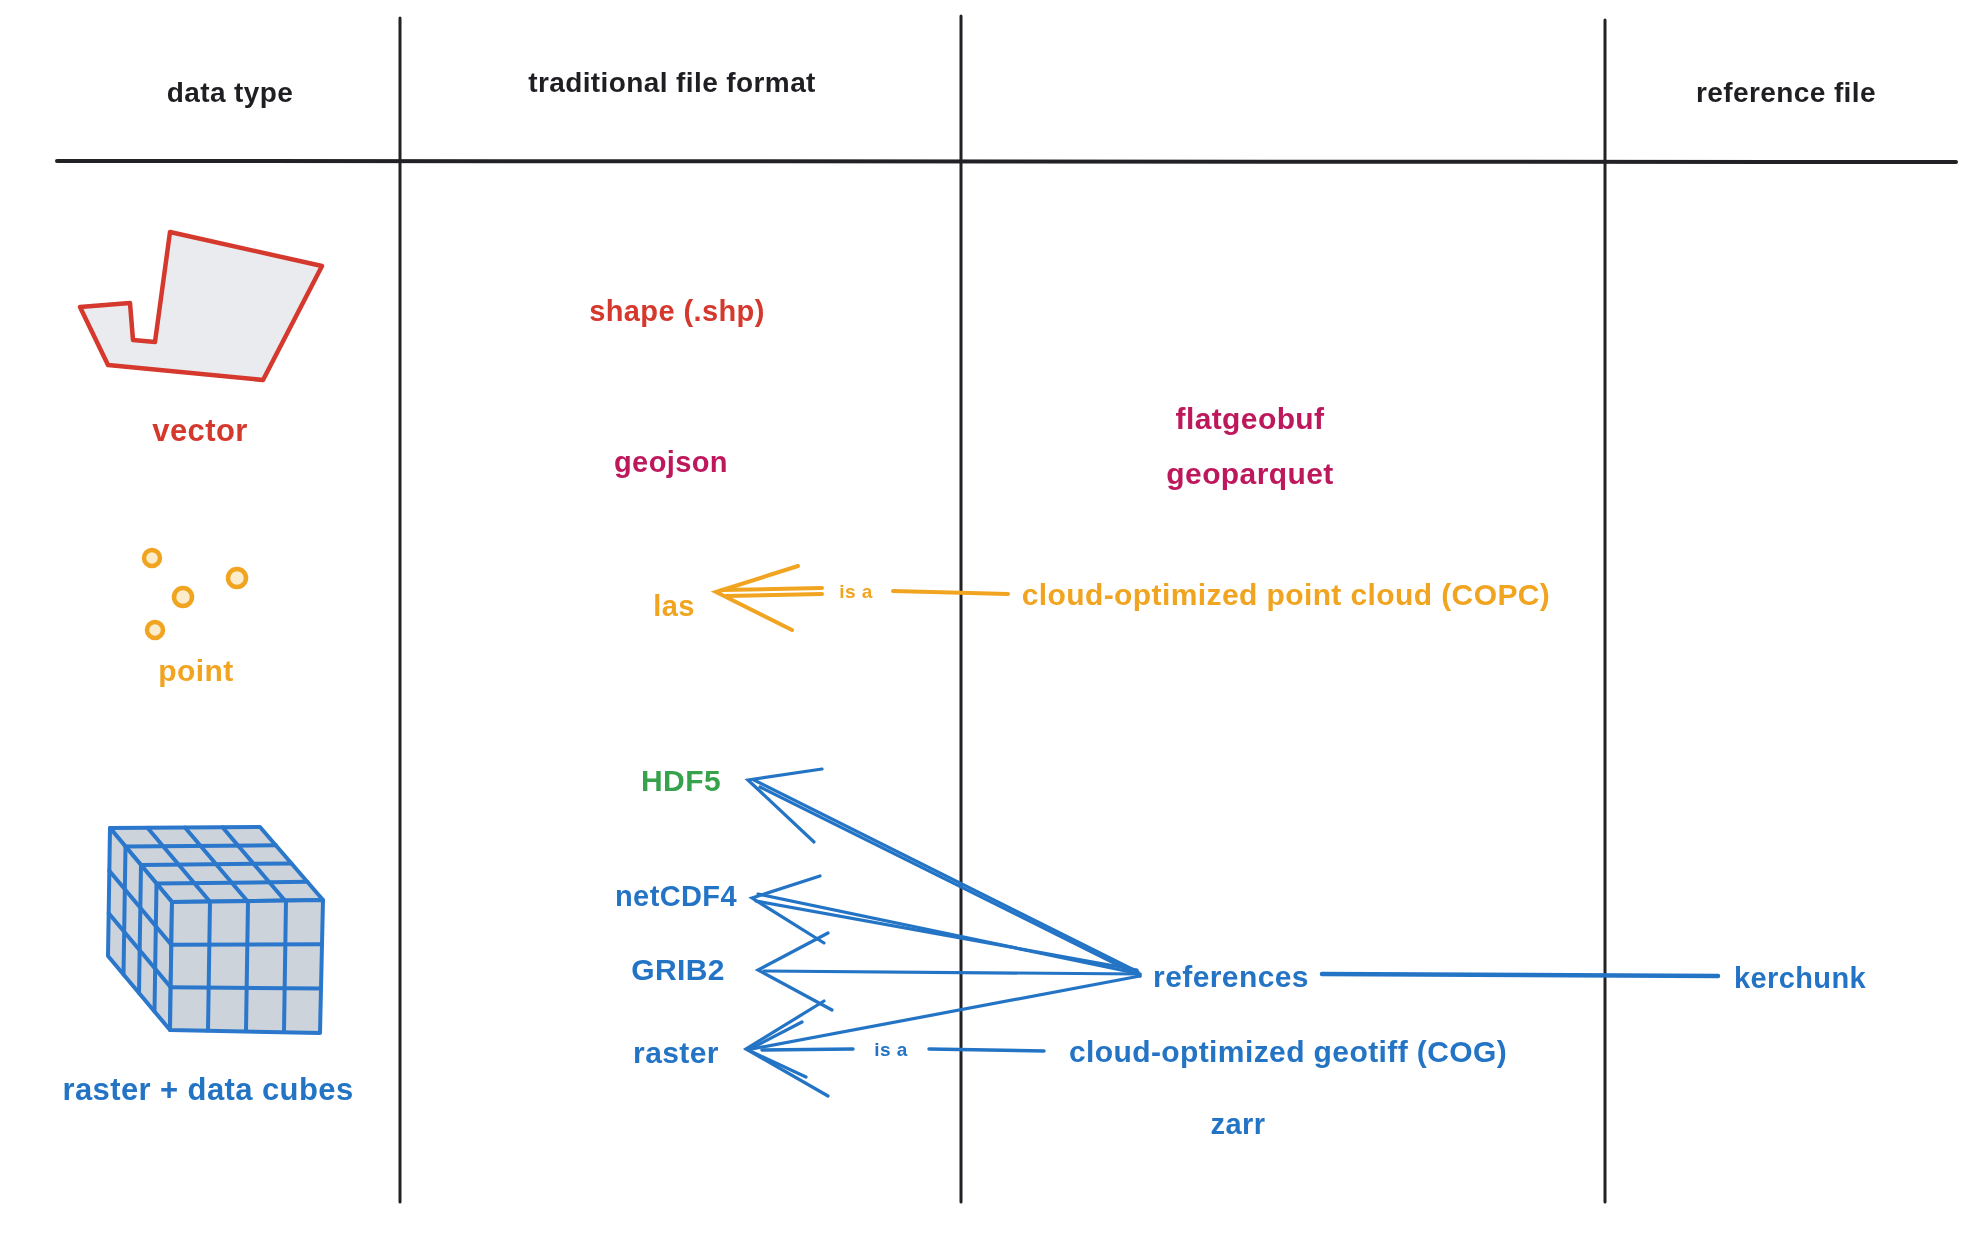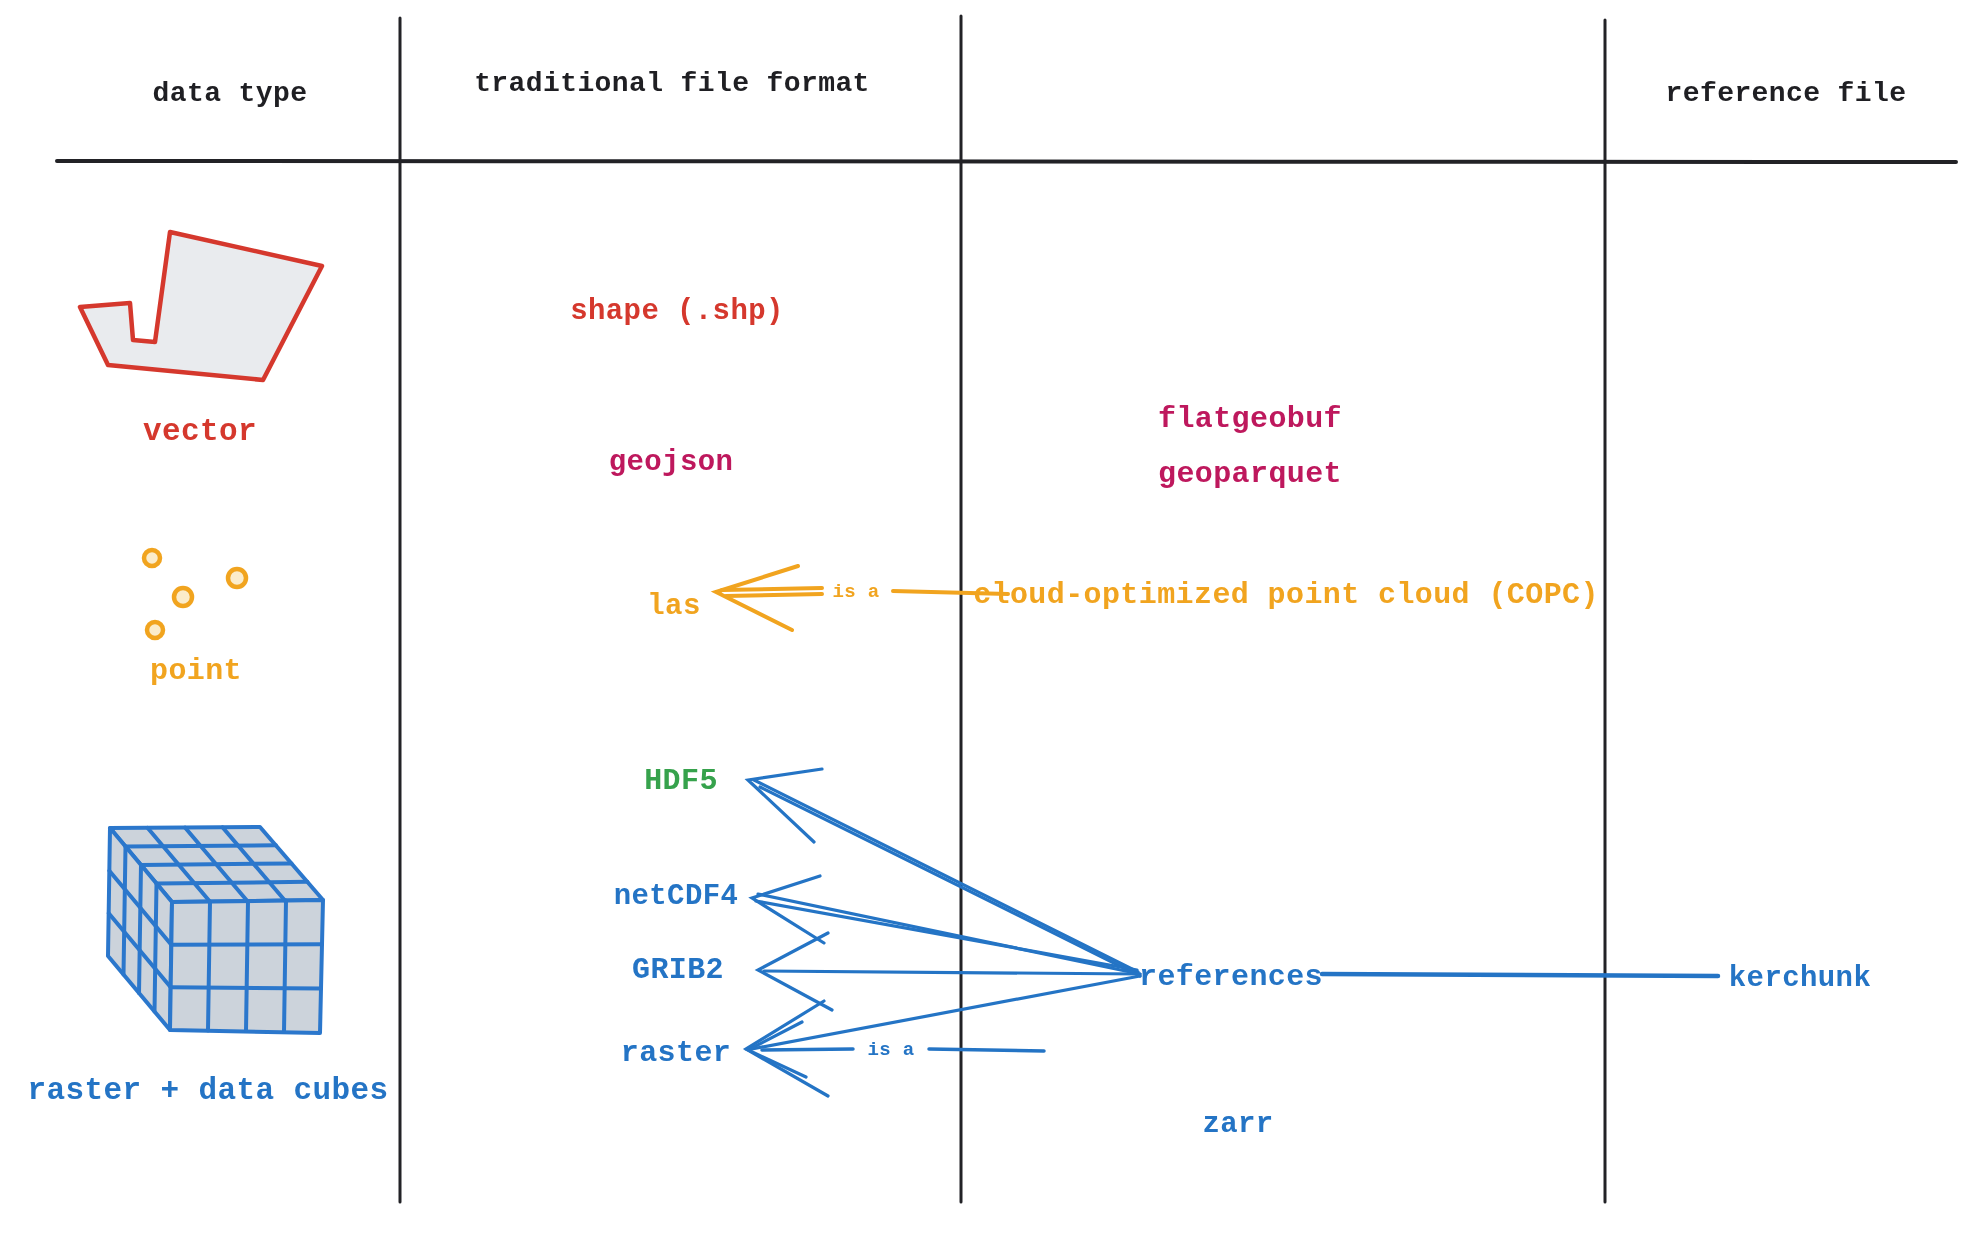--- a/index.html
+++ b/index.html
@@ -1,21 +1,21 @@
 <!DOCTYPE html>
 <html><head>
 <meta charset="utf-8">
 <style>
   html,body{margin:0;padding:0;background:#ffffff;}
   .stage{
     position:relative;
     width:1962px;
     height:1233px;
     background:#ffffff;
-    font-family:Liberation Mono, monospace;
+    font-family:Liberation Sans, sans-serif;
     overflow:hidden;
     border-radius:6px;
   }
   .lbl{
     position:absolute;
     transform:translate(-50%,-50%);
     white-space:nowrap;
     font-weight:bold;
     letter-spacing:0.4px;
   }
@@ -130,17 +130,18 @@
   <div class="lbl amber sz29" style="left:674px;top:606px;">las</div>
   <div class="lbl amber sz25" style="left:856px;top:592px;">is a</div>
   <div class="lbl amber sz30" style="left:1286px;top:595px;">cloud-optimized point cloud (COPC)</div>
 
   <div class="lbl blue sz31" style="left:208px;top:1090px;">raster + data cubes</div>
   <div class="lbl green sz30" style="left:681px;top:781px;">HDF5</div>
   <div class="lbl blue sz29" style="left:676px;top:896px;">netCDF4</div>
   <div class="lbl blue sz30" style="left:678px;top:970px;">GRIB2</div>
   <div class="lbl blue sz30" style="left:676px;top:1053px;">raster</div>
   <div class="lbl blue sz25" style="left:891px;top:1050px;">is a</div>
+  <div class="lbl blue sz30" style="left:1288px;top:1052px;">cloud-optimized geotiff (COG)</div>
   <div class="lbl blue sz29" style="left:1238px;top:1124px;text-align:center;">zarr</div>
   <div class="lbl blue sz30" style="left:1231px;top:977px;">references</div>
   <div class="lbl blue sz29" style="left:1800px;top:978px;">kerchunk</div>
 
 </div>
 
 </body></html>

